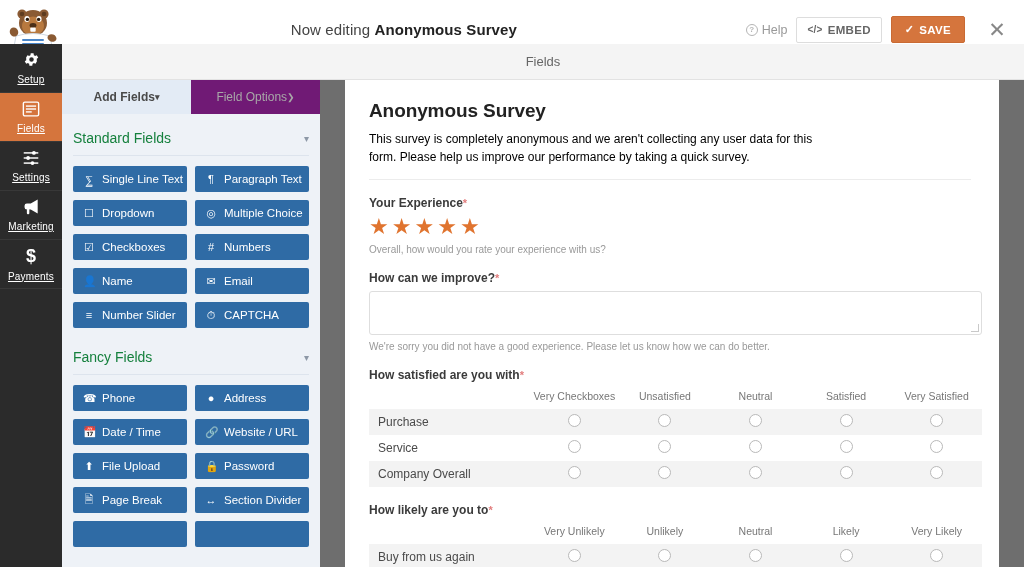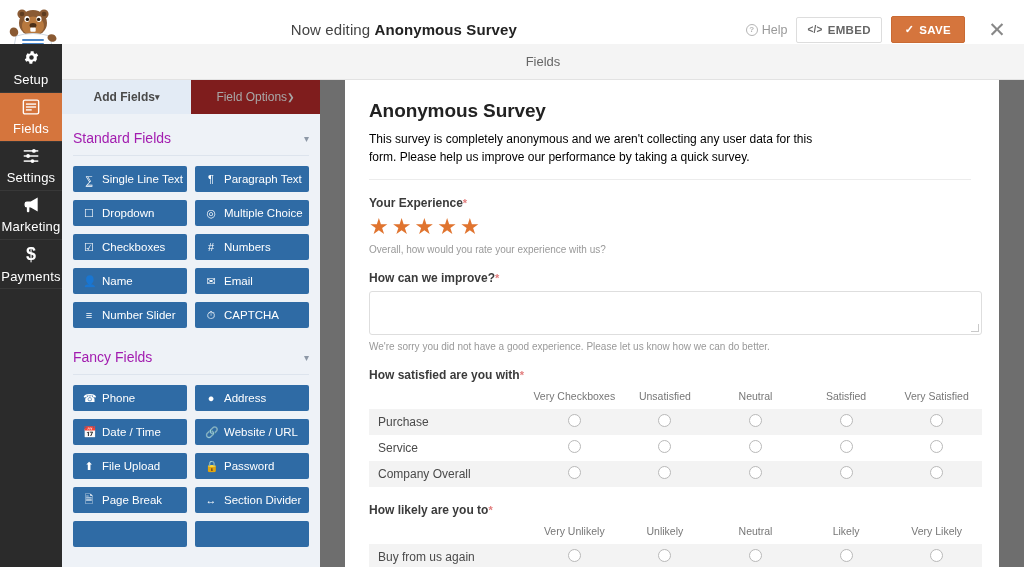--- a/index.html
+++ b/index.html
@@ -55,21 +55,21 @@
   #rail{
     position:absolute;left:0;top:44px;width:62px;height:523px;
     background:#2b2b2b;
   }
   .rail-item{
     height:49px;width:62px;display:flex;flex-direction:column;
     align-items:center;justify-content:center;gap:3px;cursor:pointer;
     color:#fff;border-bottom:1px solid #383838;
   }
   .rail-item .ricon{ display:block; }
-  .rail-item .rlabel{ font-size:13px; letter-spacing:.2px; }
+  .rail-item .rlabel{ font-size:10px; letter-spacing:.2px;text-decoration:underline; }
   .rail-item.active{ background:#d5753d; }
 
   
   #fields-strip{
     position:absolute;left:62px;top:44px;width:962px;height:36px;
     background:#f4f4f4;border-bottom:1px solid #e2e2e2;
     display:flex;align-items:center;justify-content:center;
     font-size:13px;color:#666;
   }
 
@@ -77,27 +77,27 @@
   #panel{
     position:absolute;left:62px;top:80px;width:258px;height:487px;
     background:#eef2f7; overflow:hidden;
   }
   #panel-tabs{ display:flex; height:34px; }
   .ptab{
     flex:1;display:flex;align-items:center;justify-content:center;
     font-size:12px;cursor:pointer;
   }
   .ptab.on{ background:#e3ebf5; color:#4a4a4a; font-weight:bold;}
-  .ptab.off{ background:#7f1d1d; color:#a8a8a8; }
+  .ptab.off{ background:#701a75; color:#a8a8a8; }
 
   .sect-head{
     display:flex;align-items:center;justify-content:space-between;
     padding:16px 11px 9px 11px;
   }
-  .sect-head .stitle{ font-size:14px;color:#a21caf; }
+  .sect-head .stitle{ font-size:14px;color:#15803d; }
   .sect-rule{ height:1px;background:#dde4ed;margin:0 11px; }
 
   .field-grid{
     display:grid;grid-template-columns:1fr 1fr;gap:8px;
     padding:10px 11px 0 11px;
   }
   .fbtn{
     background:#2f6ba5;color:#fff;border-radius:2px;
     height:26px;display:flex;align-items:center;gap:7px;
     padding-left:10px;font-size:11.5px;cursor:pointer;

